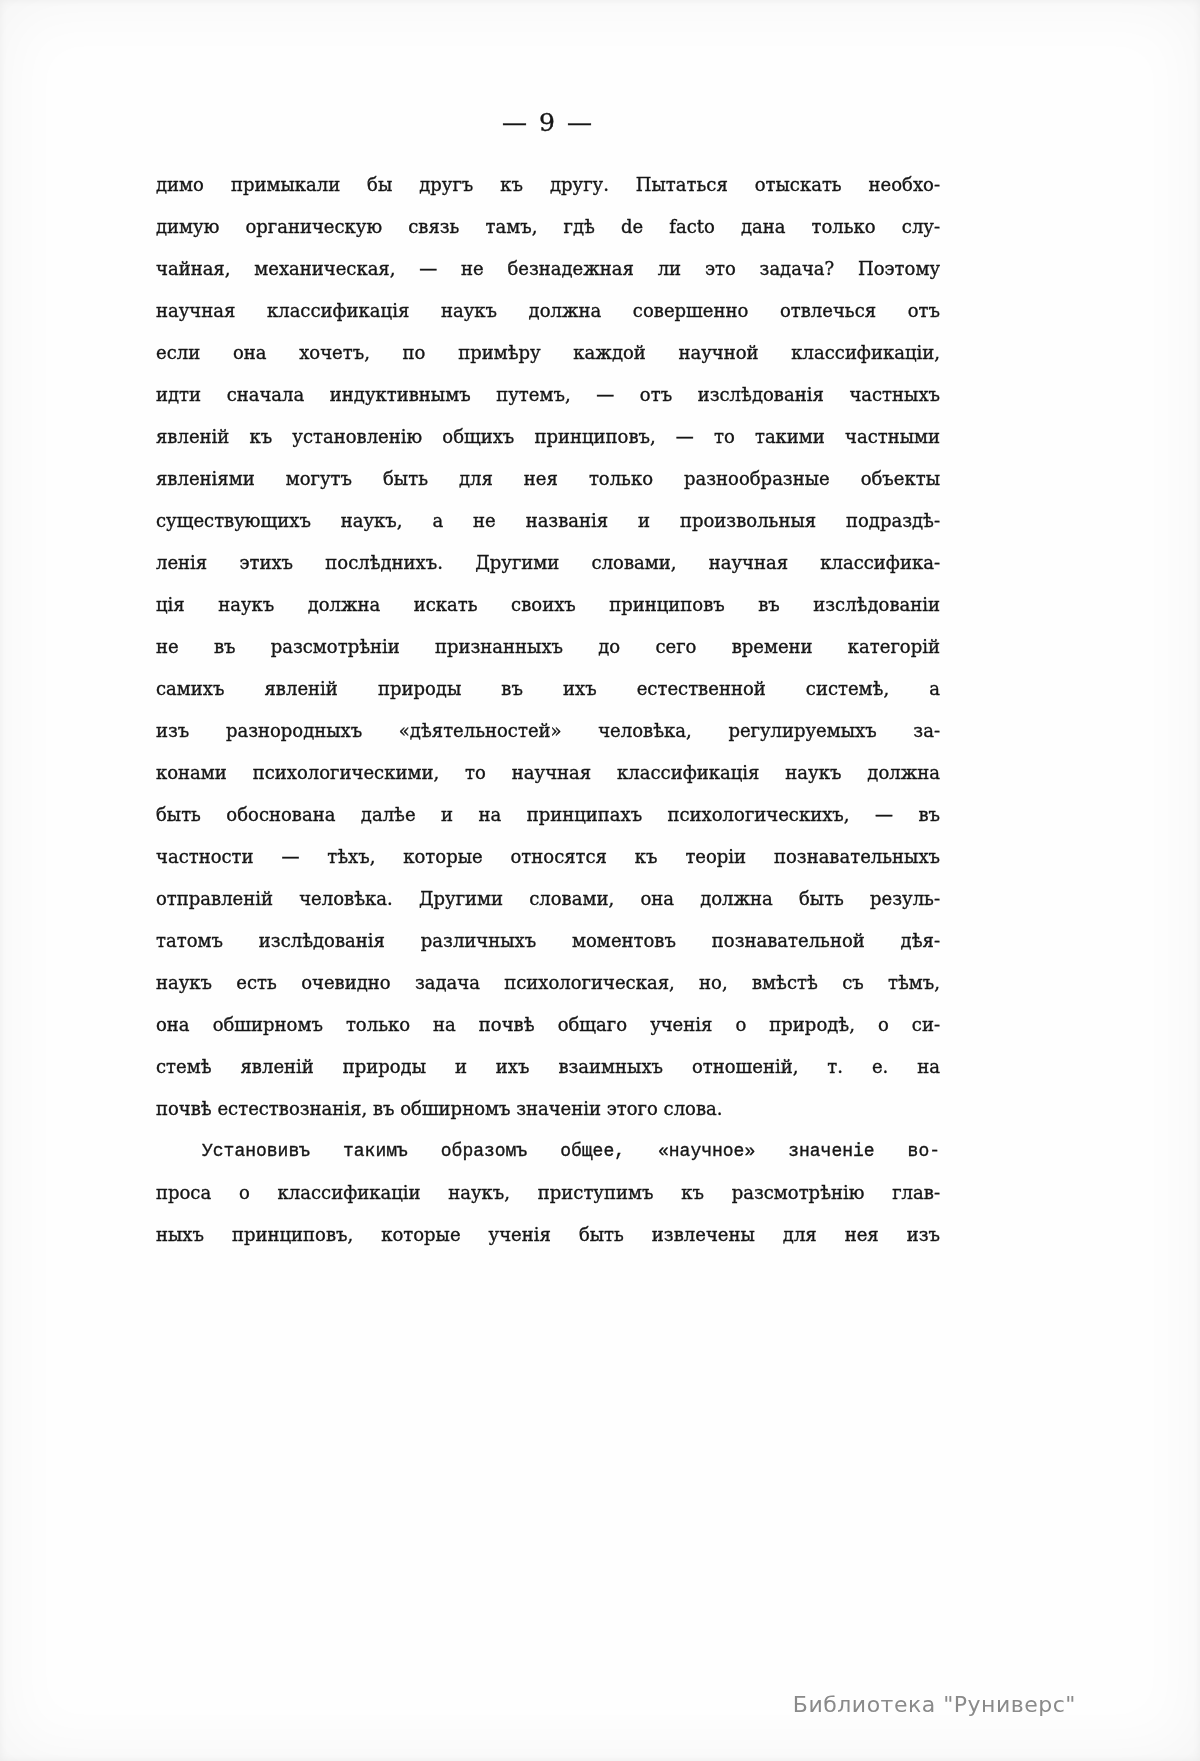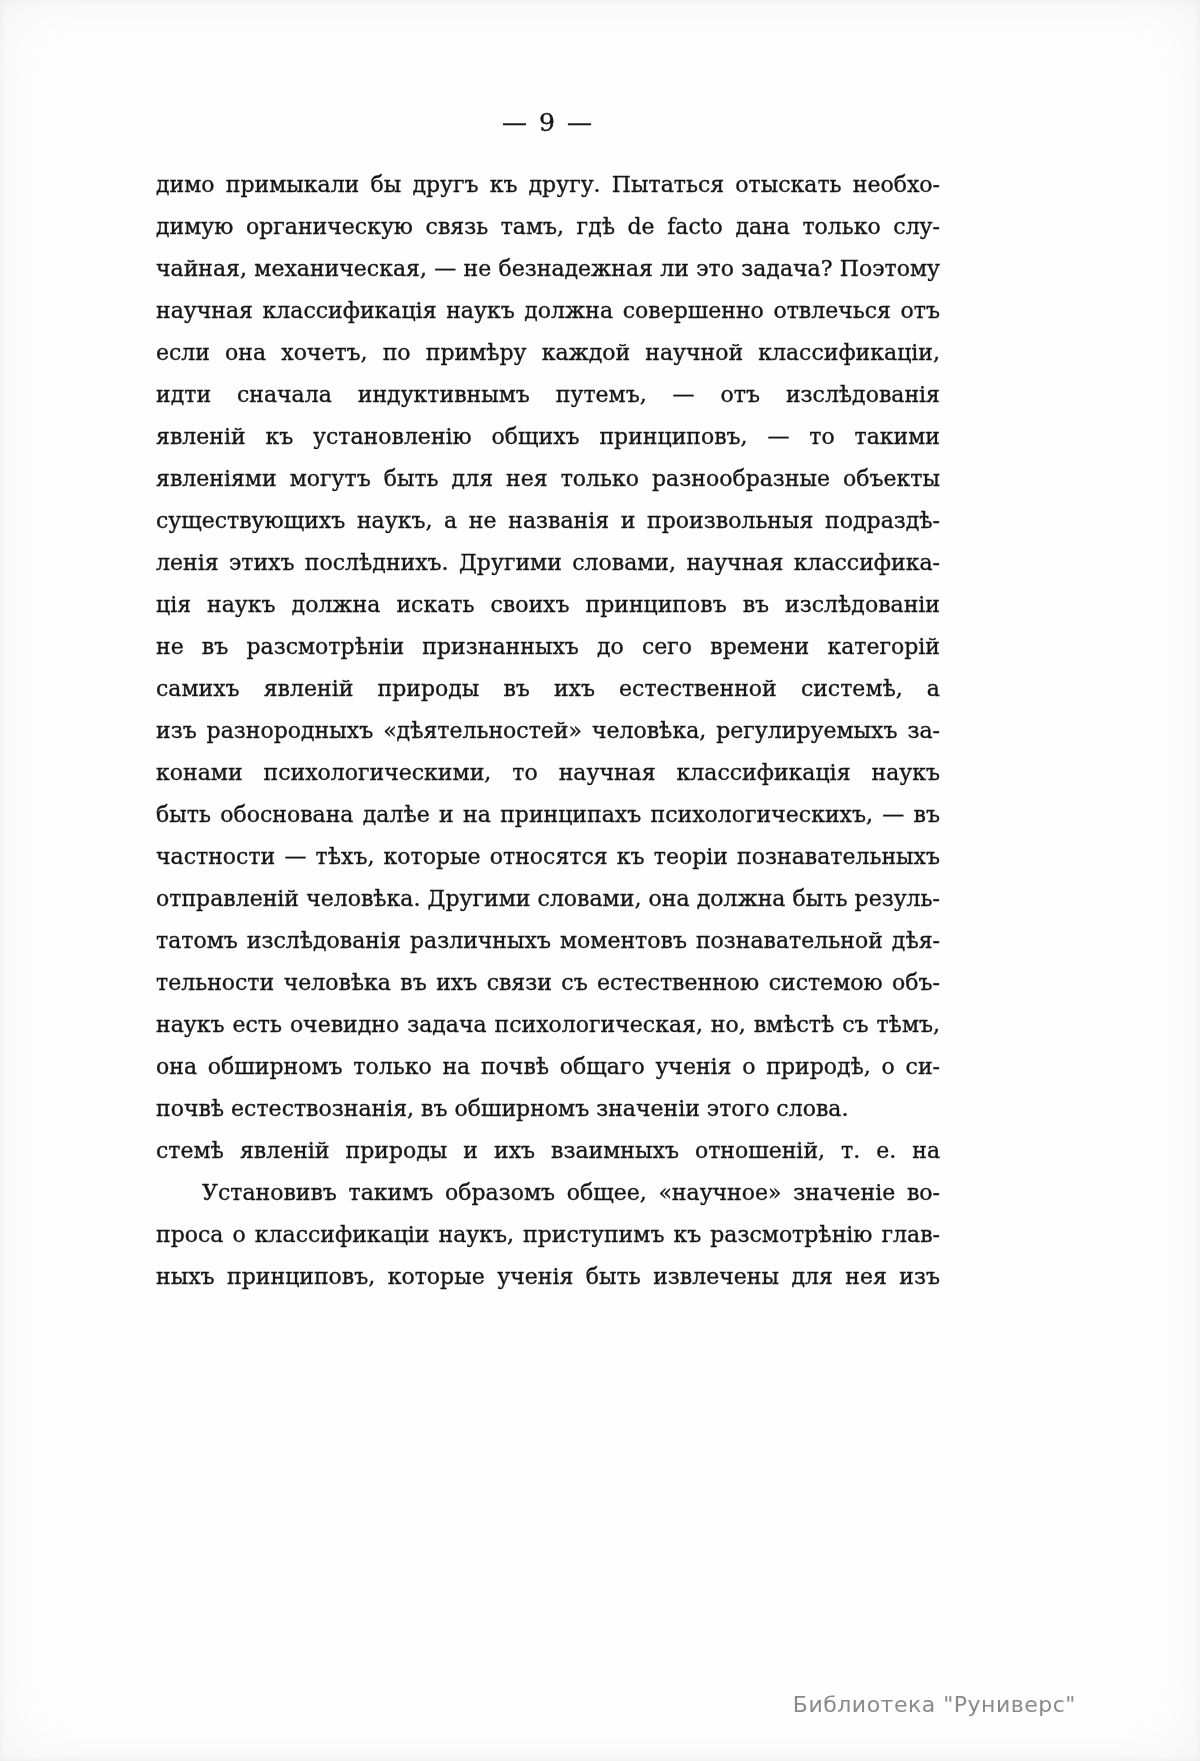--- a/index.html
+++ b/index.html
@@ -25,40 +25,41 @@
     text-align: center;
     font-size: 25px;
     letter-spacing: 2px;
     -webkit-text-stroke-width: 0.35px;
   }
   .text-block {
     position: absolute;
     left: 156px;
     top: 164px;
     width: 784px;
-    font-size: 22px;
+    font-size: 18px;
     -webkit-text-stroke-width: 0.35px;
   }
   .paragraph {
     margin: 0;
     padding: 0;
   }
   .line {
     height: 42px;
     line-height: 42px;
     text-align: justify;
     text-align-last: justify;
     overflow: hidden;
     white-space: normal;
   }
   .line.para-end {
     text-align-last: left;
   }
   .paragraph.indent .line:first-child {
     text-indent: 46px;
+    font-family: Liberation Mono, monospace;
   }
   .watermark {
     position: absolute;
     top: 1692px;
     right: 124px;
     font-family: "DejaVu Sans", "Liberation Sans", sans-serif;
     font-size: 22px;
     color: #8a8a8a;
     letter-spacing: 0.5px;
   }
@@ -83,25 +84,24 @@
         <div class="line">ленія этихъ послѣднихъ. Другими словами, научная классифика-</div>
         <div class="line">ція наукъ должна искать своихъ принциповъ въ изслѣдованіи</div>
         <div class="line">не въ разсмотрѣніи признанныхъ до сего времени категорій</div>
         <div class="line">самихъ явленій природы въ ихъ естественной системѣ, а</div>
         <div class="line">изъ разнородныхъ «дѣятельностей» человѣка, регулируемыхъ за-</div>
         <div class="line">конами психологическими, то научная классификація наукъ должна</div>
         <div class="line">быть обоснована далѣе и на принципахъ психологическихъ, — въ</div>
         <div class="line">частности — тѣхъ, которые относятся къ теоріи познавательныхъ</div>
         <div class="line">отправленій человѣка. Другими словами, она должна быть резуль-</div>
         <div class="line">татомъ изслѣдованія различныхъ моментовъ познавательной дѣя-</div>
-        <div class="line">тельности человѣка въ ихъ связи съ естественною системою объ-</div>
         <div class="line">наукъ есть очевидно задача психологическая, но, вмѣстѣ съ тѣмъ,</div>
         <div class="line">она обширномъ только на почвѣ общаго ученія о природѣ, о си-</div>
+        <div class="line">стемѣ явленій природы и ихъ взаимныхъ отношеній, т. е. на</div>
         <div class="line para-end">почвѣ естествознанія, въ обширномъ значеніи этого слова.</div>
-        <div class="line">стемѣ явленій природы и ихъ взаимныхъ отношеній, т. е. на</div>
       </div>
       <div class="paragraph indent">
         <div class="line">Установивъ такимъ образомъ общее, «научное» значеніе во-</div>
         <div class="line">проса о классификаціи наукъ, приступимъ къ разсмотрѣнію глав-</div>
         <div class="line">ныхъ принциповъ, которые ученія быть извлечены для нея изъ</div>
       </div>
     </div>
 
   <div class="watermark">Библиотека "Руниверс"</div>
 </div>

